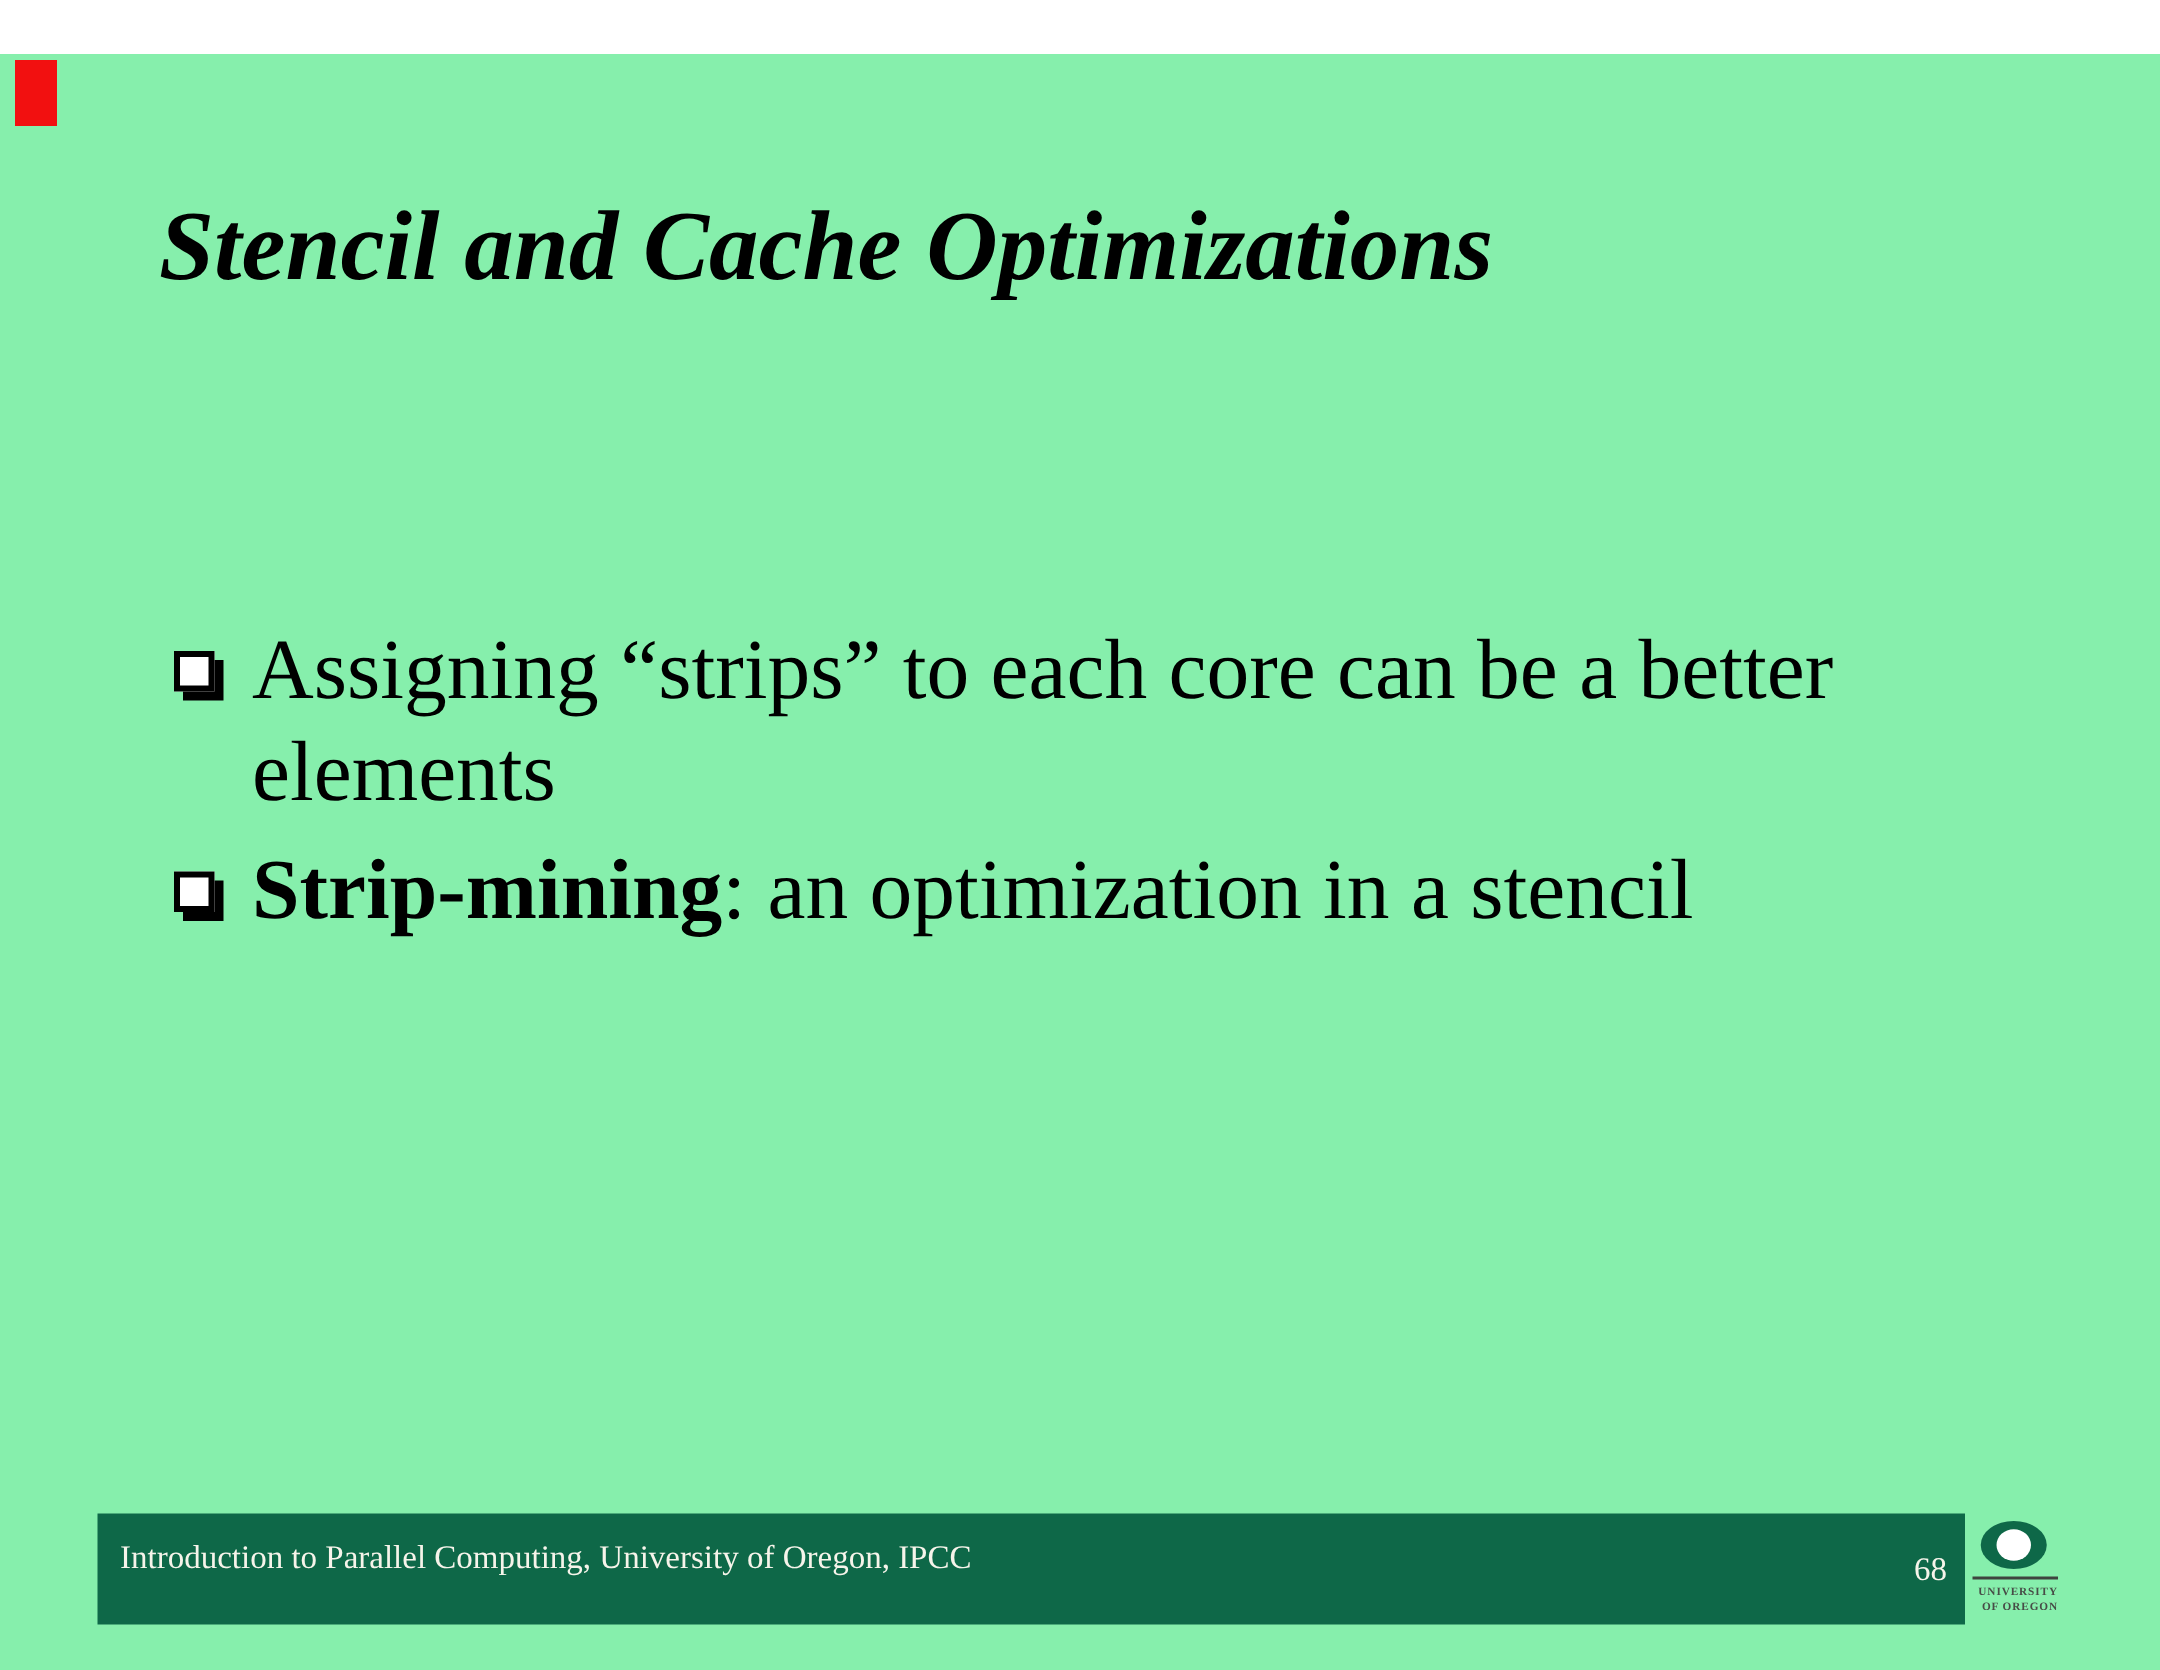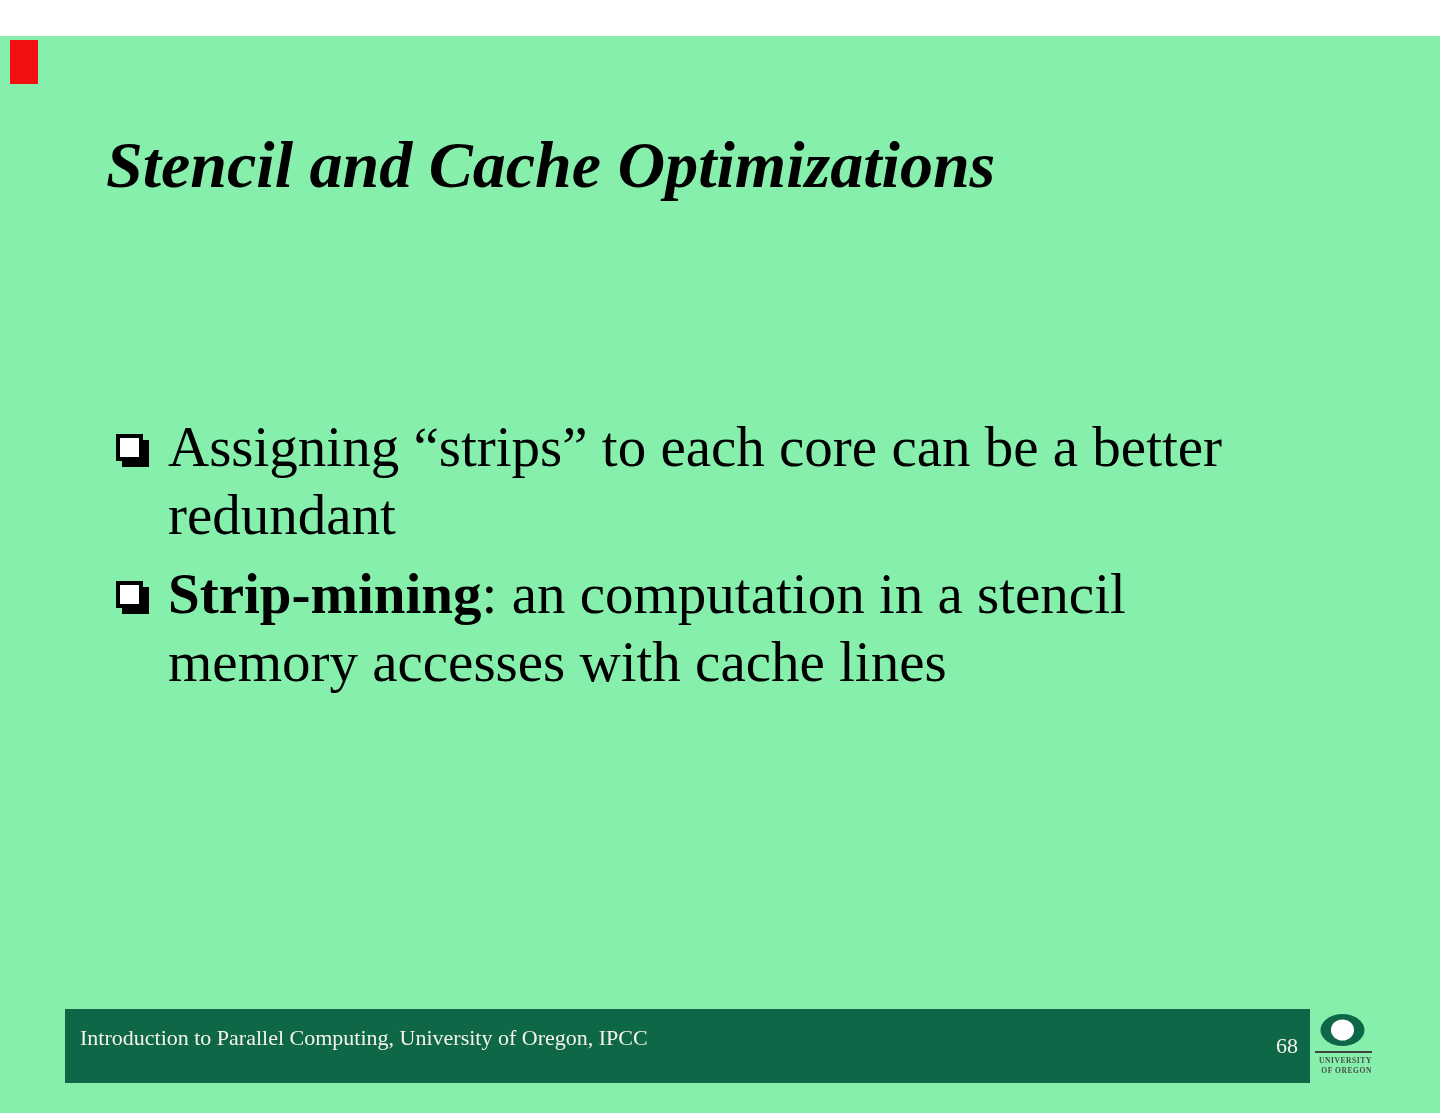--- a/index.html
+++ b/index.html
@@ -132,29 +132,28 @@
   <div class="red-marker" style="background: rgb(242, 16, 16);"></div>
 
   <h1 class="title">Stencil and Cache Optimizations</h1>
 
   <div class="bullets">
 
     <div class="bullet-item">
       <span class="bullet-square"></span>
       <div class="bullet-text">
         <div class="bullet-line">Assigning “strips” to each core can be a better</div>
-        <div class="bullet-line">redundant</div>
+        <div class="bullet-line">elements</div>
       </div>
     </div>
 
     <div class="bullet-item">
       <span class="bullet-square"></span>
       <div class="bullet-text">
-        <div class="bullet-line"><span class="bold">Strip-mining</span><span>: an computation in a stencil</span></div>
-        <div class="bullet-line">memory accesses with cache lines</div>
+        <div class="bullet-line"><span class="bold">Strip-mining</span><span>: an optimization in a stencil</span></div>
       </div>
     </div>
 
   </div>
 
   <div class="footer-bar" style="background: rgb(14, 104, 72);">
     <div class="footer-left" style="color: rgb(246, 244, 234);">Introduction to Parallel Computing, University of Oregon, IPCC</div>
     <div class="footer-page" style="color: rgb(246, 244, 234);">68</div>
   </div>
 

